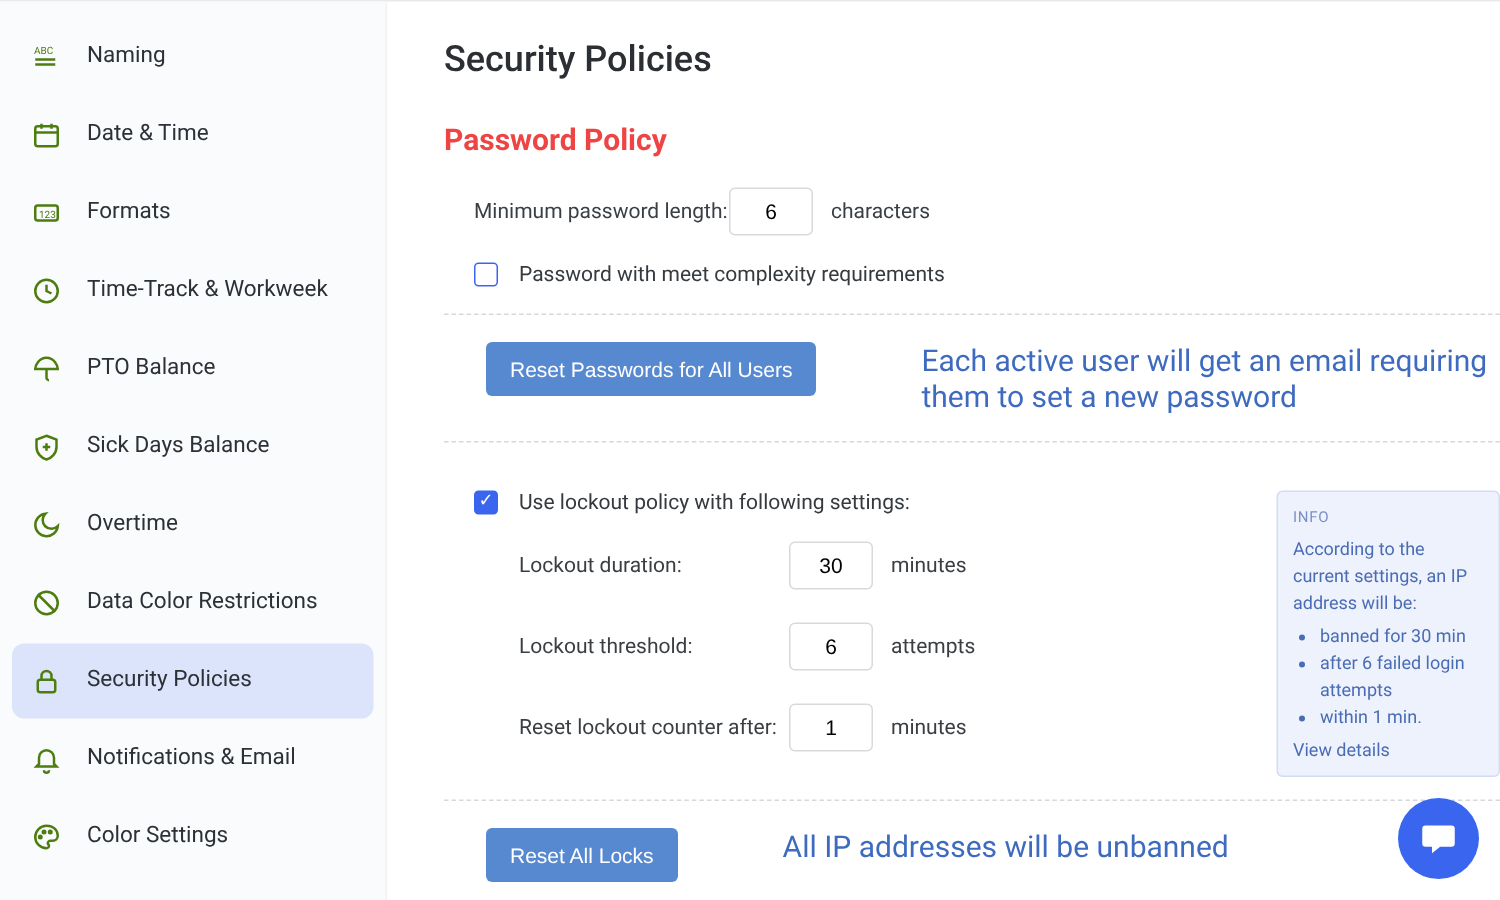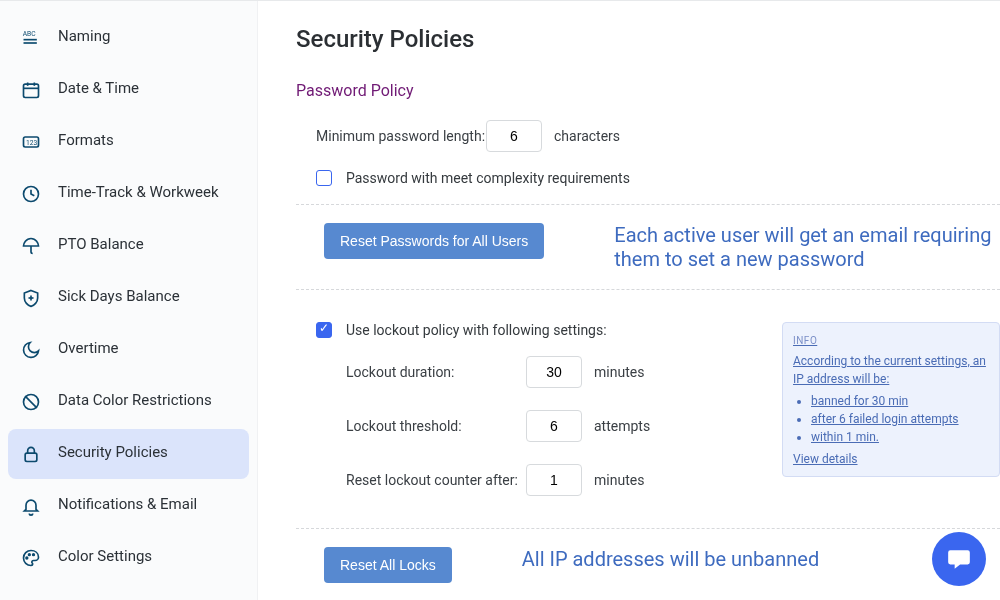--- a/index.html
+++ b/index.html
@@ -30,42 +30,42 @@
   font-size: 15px;
   margin-bottom: 2px;
 }
 .sidebar-item .icon {
   width: 22px;
   height: 22px;
   margin-right: 16px;
   display: inline-flex;
   align-items: center;
   justify-content: center;
-  color: #0c4a6e;
+  color: #4d7c0f;
   flex-shrink: 0;
 }
 .sidebar-item.active {
   background: #dbe4fb;
 }
 .main {
   flex: 1;
   padding: 24px 0 0 38px;
   overflow: hidden;
   position: relative;
 }
 h1.page-title {
   font-size: 24px;
   font-weight: 500;
   color: #2b2f33;
   margin-bottom: 28px;
 }
 h2.section-title {
-  font-size: 16px;
-  font-weight: 400;
-  color: #701a75;
+  font-size: 20px;
+  font-weight: 700;
+  color: #ef4444;
   margin-bottom: 20px;
 }
 .section { margin-bottom: 24px; }
 .field-row {
   display: flex;
   align-items: center;
   margin-bottom: 18px;
   margin-left: 20px;
 }
 .field-label { width: 170px; color: #3a3f44; }
@@ -134,29 +134,28 @@
 .lockout-wrap {
   display: flex;
   align-items: flex-start;
   gap: 44px;
   margin-top: 32px;
 }
 .lockout-fields { flex: 1; }
 .lockout-fields .field-row .field-label { width: 180px; }
 .lockout-fields .field-row { margin-left: 50px; margin-bottom: 22px; }
 .info-box {
-  width: 218px;
+  width: 149px;
   background: #edf2fd;
   border: 1px solid #d3dcf4;
   border-radius: 4px;
   padding: 10px 10px 8px 10px;
   font-size: 12px;
   color: #4a6cb5;
   line-height: 1.5;
-  text-decoration: underline;
 }
 .info-box .info-title { font-size: 10px; letter-spacing: 0.5px; color: #7b8fc7; margin-bottom: 4px; }
 .info-box ul { margin: 4px 0 4px 18px; }
 .info-box a { color: #4a6cb5; text-decoration: none; }
 .help-btn {
   position: absolute;
   right: 14px;
   bottom: 14px;
   width: 54px;
   height: 54px;

